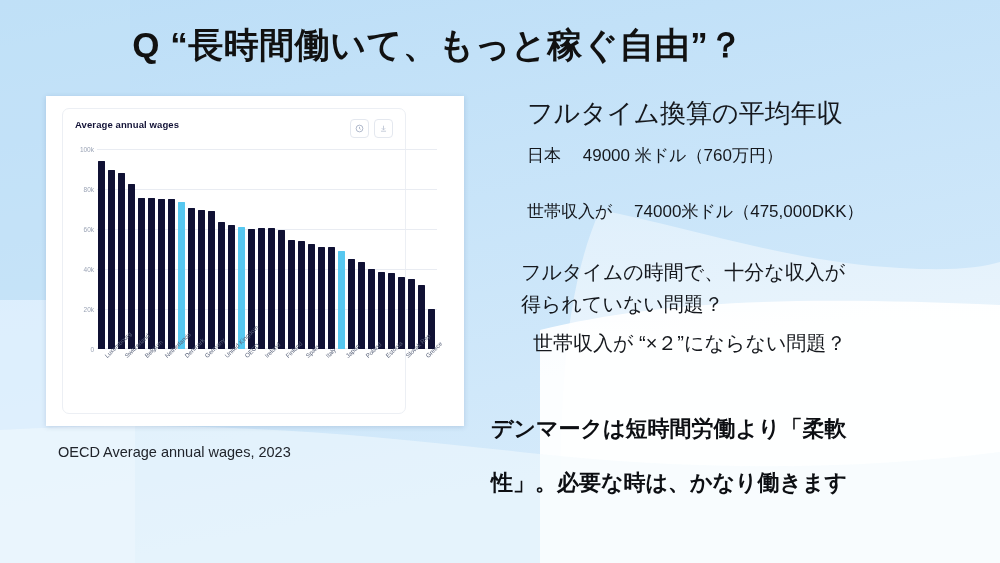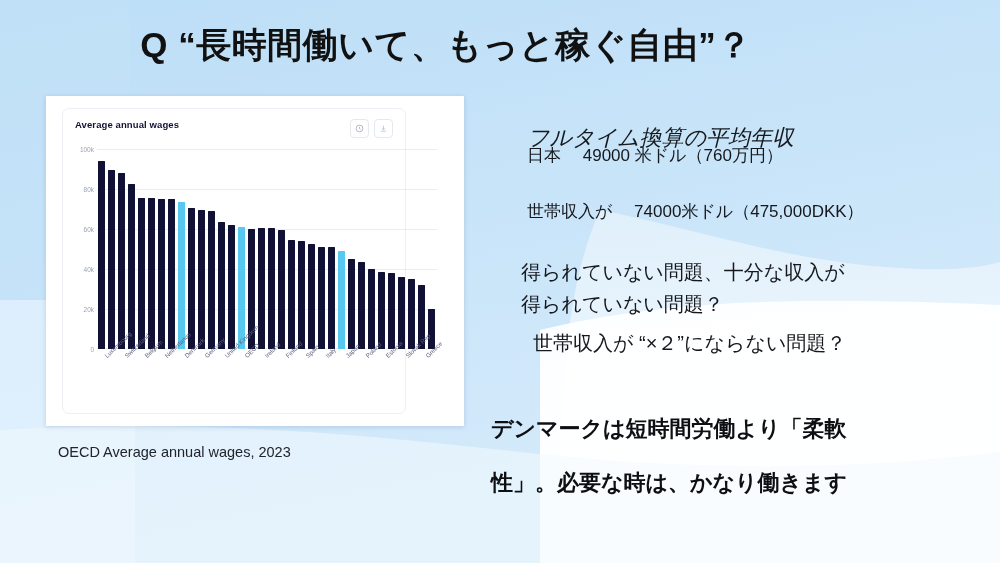--- a/index.html
+++ b/index.html
@@ -35,21 +35,20 @@
     position: absolute;
     left: 0;
     top: 22px;
     width: 876px;
     text-align: center;
     font-size: 35px;
     font-weight: bold;
     color: #111111;
     letter-spacing: 0.5px;
     white-space: nowrap;
-    padding-left: 8px;
   }
 
   
   #chart-card {
     position: absolute;
     left: 46px;
     top: 96px;
     width: 418px;
     height: 330px;
     background: #ffffff;
@@ -182,21 +181,21 @@
     font-size: 14.5px;
     color: #20242b;
   }
 
   
   .rtext {
     position: absolute;
     color: #15181d;
     white-space: nowrap;
   }
-  #r-line1 { left: 527px; top: 123px; font-size: 22px; font-style: italic; }
+  #r-line1 { left: 527px; top: 96px; font-size: 26px; }
   #r-line2 { left: 527px; top: 144px; font-size: 17px; }
   #r-line3 { left: 527px; top: 200px; font-size: 17px; }
   #r-line4 { left: 521px; top: 259px; font-size: 20px; }
   #r-line5 { left: 521px; top: 291px; font-size: 20px; }
   #r-line6 { left: 533px; top: 330px; font-size: 20px; }
 
   .rbold {
     position: absolute;
     left: 491px;
     font-size: 22px;
@@ -333,20 +332,20 @@
           <div class="xlabel" style="left: 325.956px; top: 2px;">Greece</div>
         </div>
     </div>
   </div>
 
   <div id="caption">OECD Average annual wages, 2023</div>
 
   <div class="rtext" id="r-line1">フルタイム換算の平均年収</div>
   <div class="rtext" id="r-line2">日本　 49000 米ドル（760万円）</div>
   <div class="rtext" id="r-line3">世帯収入が　 74000米ドル（475,000DKK）</div>
-  <div class="rtext" id="r-line4">得られていない問題、十分な収入が</div>
+  <div class="rtext" id="r-line4">フルタイムの時間で、十分な収入が</div>
   <div class="rtext" id="r-line5">得られていない問題？</div>
   <div class="rtext" id="r-line6">世帯収入が “×２”にならない問題？</div>
 
   <div class="rbold" id="r-bold1">デンマークは短時間労働より「柔軟</div>
   <div class="rbold" id="r-bold2">性」。必要な時は、かなり働きます</div>
 
 </div>
 
 </body></html>

